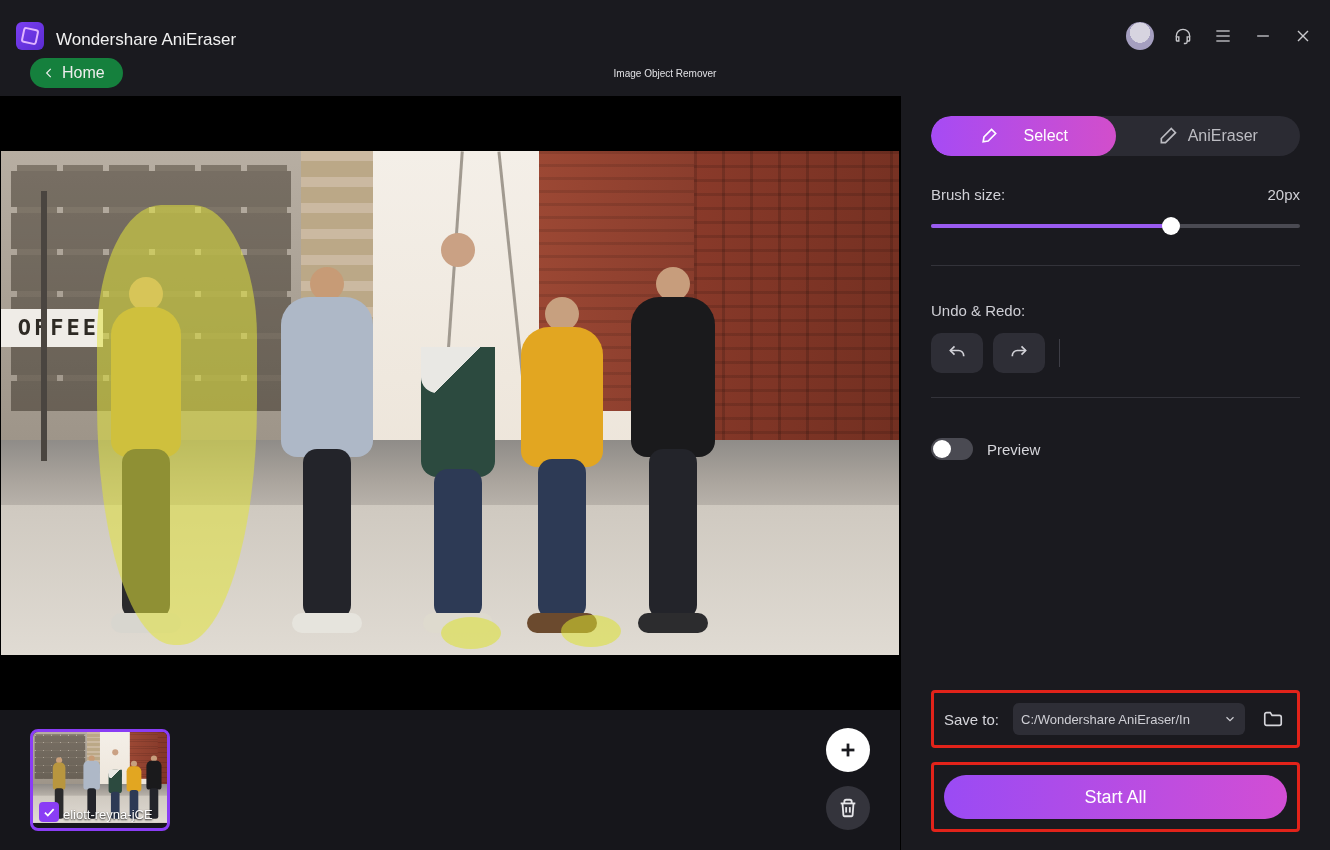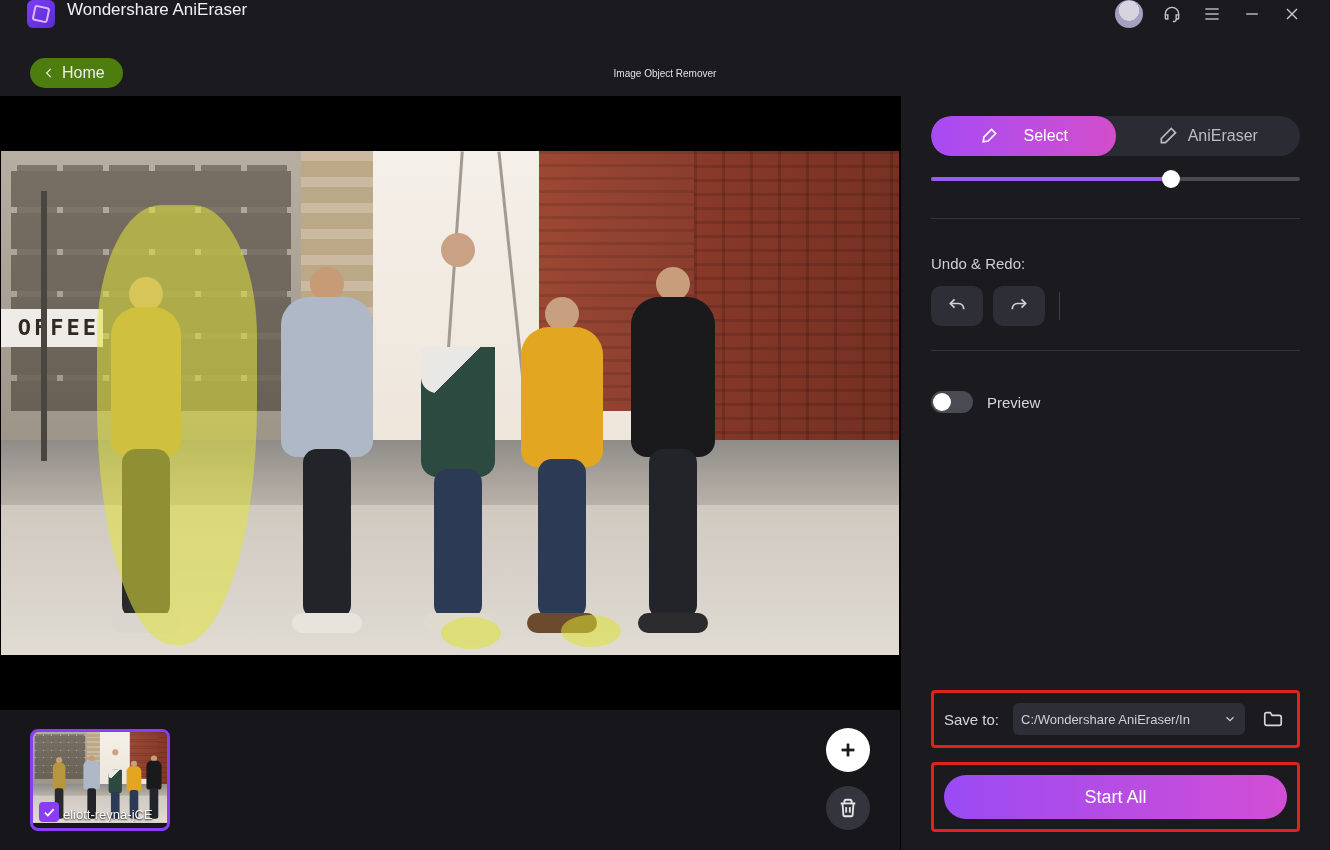--- a/index.html
+++ b/index.html
@@ -1,30 +1,30 @@
 <!DOCTYPE html>
 <html><head>
 <meta charset="utf-8">
 <style>
   * { box-sizing: border-box; margin: 0; padding: 0; font-family: -apple-system, "Segoe UI", Arial, sans-serif; }
   body { background:#1a1a1f; color:#e6e6e9; width:1330px; height:850px; overflow:hidden; }
 
   
-  .titlebar { height:50px; display:flex; align-items:flex-start; padding:0 27px; }
+  .titlebar { height:50px; display:flex; align-items:flex-end; padding:0 16px; }
   .logo { width:28px; height:28px; border-radius:6px; background:linear-gradient(135deg,#7b3ff2,#5a2bd1); margin-right:12px; position:relative; }
   .logo::after{content:"";position:absolute;inset:6px;border:2px solid #e0b4ff;border-radius:3px;transform:rotate(12deg);}
   .app-title { font-size:17px; font-weight:400; color:#f0f0f0; }
   .titlebar-right { margin-left:auto; display:flex; align-items:center; gap:18px; }
   .avatar { width:28px; height:28px; border-radius:50%; background:radial-gradient(circle at 50% 38%, #d7d4e0 45%, #a59fc0 46%); }
   .ticon { width:22px; height:22px; display:flex; align-items:center; justify-content:center; color:#c8c8cc; cursor:pointer; }
   .ticon svg { width:20px; height:20px; stroke:currentColor; fill:none; stroke-width:1.6; }
 
   
   .toolbar { height:46px; display:flex; align-items:center; padding:0 30px; position:relative; }
-  .home-btn { background:#4d7c0f; border-radius:18px; padding:6px 18px 6px 12px; display:flex; align-items:center; gap:6px; font-size:16px; cursor:pointer; color:#eee; }
+  .home-btn { background:#15803d; border-radius:18px; padding:6px 18px 6px 12px; display:flex; align-items:center; gap:6px; font-size:16px; cursor:pointer; color:#eee; }
   .home-btn svg{width:14px;height:14px;stroke:#eee;fill:none;stroke-width:2;}
   .page-title { position:absolute; left:50%; transform:translateX(-50%); font-size:10px; color:#e0e0e4; }
 
   
   .main { display:flex; height:754px; }
   .canvas-col { width:900px; display:flex; flex-direction:column; }
   .canvas-wrap { flex:1; background:#000; display:flex; align-items:center; justify-content:center; overflow:hidden; }
   .photo { width:898px; height:504px; position:relative; }
 
   
@@ -290,20 +290,24 @@
         <span>Select</span>
       </div>
       <div class="seg-btn">
         <svg viewBox="0 0 24 24">
             <path d="M16 3l5 5-12 12H4v-5L16 3z"></path>
           </svg>
         <span>AniEraser</span>
       </div>
     </div>
 
+    <div class="row-lbl">
+      <span>Brush size:</span>
+      <span>20px</span>
+    </div>
     <div class="slider">
       <div class="slider-track"></div>
       <div class="slider-fill"></div>
       <div class="slider-thumb"></div>
     </div>
 
     <div class="hr"></div>
 
     <div class="section-lbl">Undo &amp; Redo:</div>
     <div class="btn-row">

